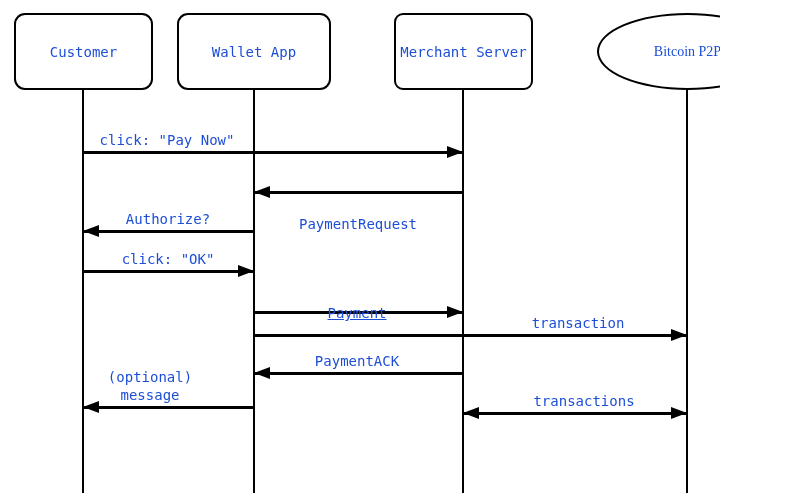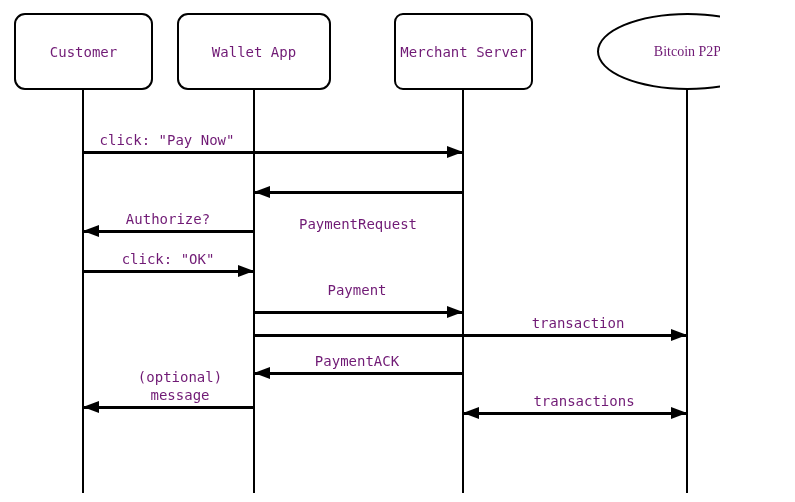--- a/index.html
+++ b/index.html
@@ -2,21 +2,21 @@
 <html><head>
 <meta charset="utf-8">
 <style>
   html, body { margin: 0; padding: 0; background: #ffffff; }
   #diagram {
     position: relative;
     width: 720px;
     height: 502px;
     background: #ffffff;
     font-family: "DejaVu Sans Mono", "Liberation Mono", monospace;
-    color: #701a75;
+    color: #1d4ed8;
     overflow: hidden;
   }
   .participant {
     position: absolute;
     box-sizing: border-box;
     border: 2px solid #000000;
     background: #ffffff;
     display: flex;
     align-items: center;
     justify-content: center;
@@ -97,36 +97,36 @@
     <div class="msg-label" style="left: 168px; top: 210px;">
       <div>Authorize?</div>
     </div>
     <div class="msg-line" style="left: 83px; top: 270px; width: 171px;"></div>
     <div class="msg-head right" style="left: 238px; top: 265px;"></div>
     <div class="msg-label" style="left: 168px; top: 250px;">
       <div>click: "OK"</div>
     </div>
     <div class="msg-line" style="left: 254px; top: 311px; width: 209px;"></div>
     <div class="msg-head right" style="left: 447px; top: 306px;"></div>
-    <div class="msg-label" style="left: 357px; top: 281px;">
+    <div class="msg-label" style="left: 357px; top: 304px; text-decoration: underline;">
       <div>Payment</div>
     </div>
     <div class="msg-line" style="left: 254px; top: 334px; width: 433px;"></div>
     <div class="msg-head right" style="left: 671px; top: 329px;"></div>
     <div class="msg-label" style="left: 578px; top: 314px;">
       <div>transaction</div>
     </div>
     <div class="msg-line" style="left: 254px; top: 372px; width: 209px;"></div>
     <div class="msg-head left" style="left: 254px; top: 367px;"></div>
     <div class="msg-label" style="left: 357px; top: 352px; text-align: right;">
       <div>PaymentACK</div>
     </div>
     <div class="msg-line" style="left: 83px; top: 406px; width: 171px;"></div>
     <div class="msg-head left" style="left: 83px; top: 401px;"></div>
-    <div class="msg-label" style="left: 180px; top: 368px;">
+    <div class="msg-label" style="left: 150px; top: 368px;">
       <div>(optional)</div>
       <div>message</div>
     </div>
     <div class="msg-line" style="left: 463px; top: 412px; width: 224px;"></div>
     <div class="msg-head right" style="left: 671px; top: 407px;"></div>
     <div class="msg-head left" style="left: 463px; top: 407px;"></div>
     <div class="msg-label" style="left: 584px; top: 392px;">
       <div>transactions</div>
     </div>
   </div>

